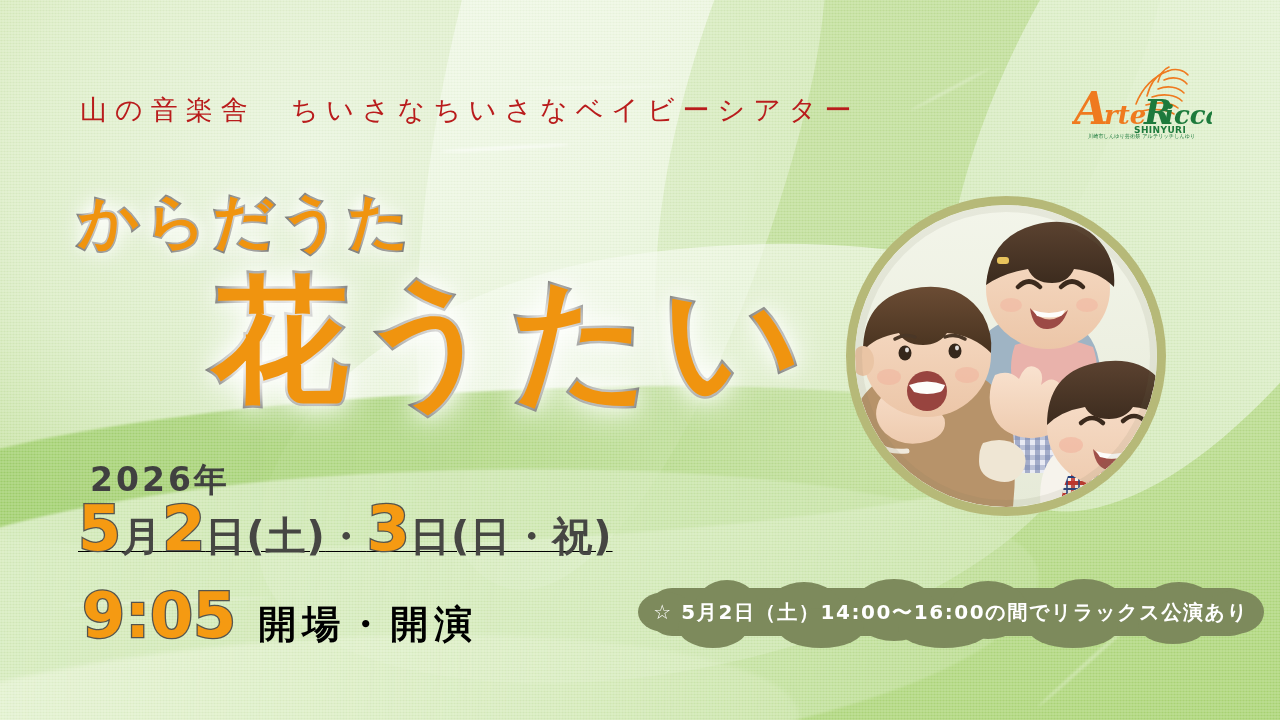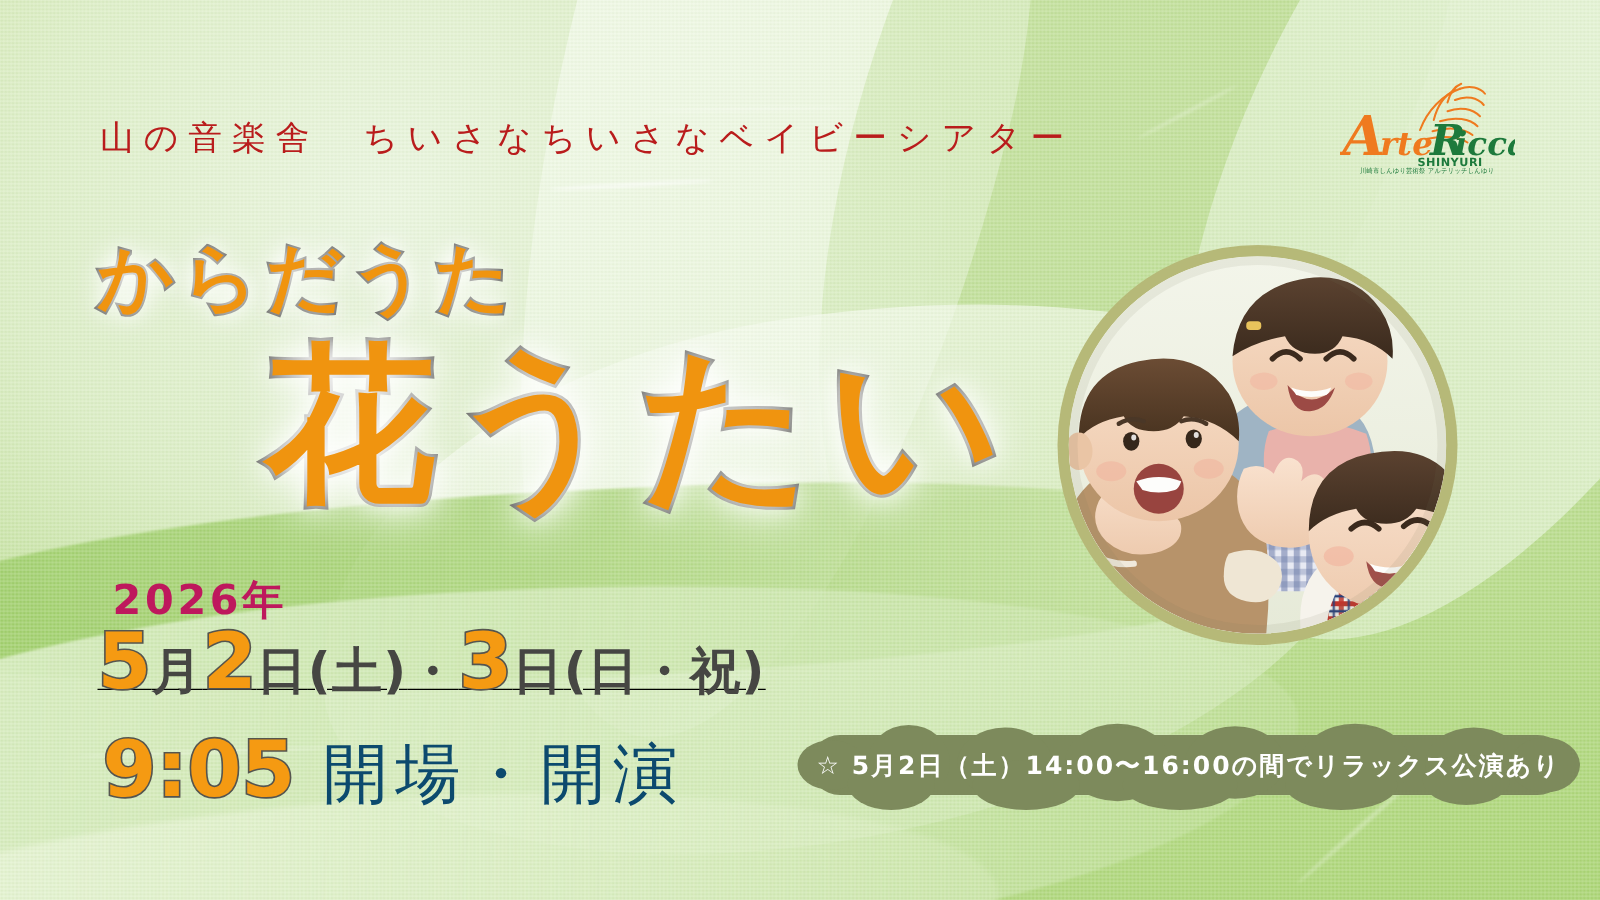--- a/index.html
+++ b/index.html
@@ -163,21 +163,21 @@
       0 0 20px #ffffff, 0 0 34px #ffffff, 0 0 48px rgba(255,255,255,.95);
     white-space: nowrap;
     line-height: 1;
     font-family: "DejaVu Sans", "Liberation Sans", sans-serif;
   }
 
   
   #year-text {
     left: 90px; top: 458px;
     font-size: 33px;
-    color: #be185d;
+    color: #404040;
     letter-spacing: 3px;
     font-weight: 600;
     white-space: nowrap;
     font-family: "DejaVu Sans", "Liberation Sans", sans-serif;
   }
   #date-line {
     left: 78px; top: 498px;
     white-space: nowrap;
     line-height: 1;
     font-family: "DejaVu Sans", "Liberation Sans", sans-serif;
@@ -198,23 +198,23 @@
     vertical-align: baseline;
   }
   .kanji-mid {
     font-size: 40px;
     font-weight: 600;
     color: #464643;
     vertical-align: baseline;
     letter-spacing: 1px;
   }
   .kanji-open {
-    font-size: 52px;
-    font-weight: 400;
-    color: #0c4a6e;
+    font-size: 38px;
+    font-weight: 700;
+    color: #000000;
     letter-spacing: 6px;
     padding-left: 22px;
     vertical-align: baseline;
   }
 
   
   #photo-circle {
     left: 846px; top: 196px;
     width: 320px; height: 320px;
     border-radius: 50%;

